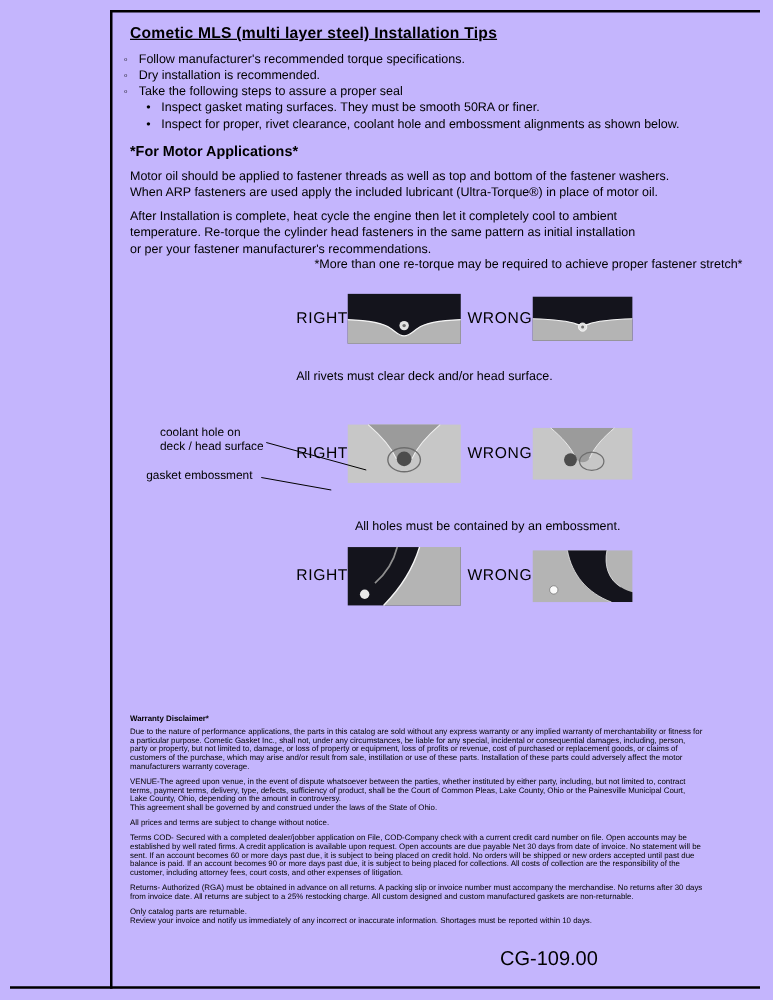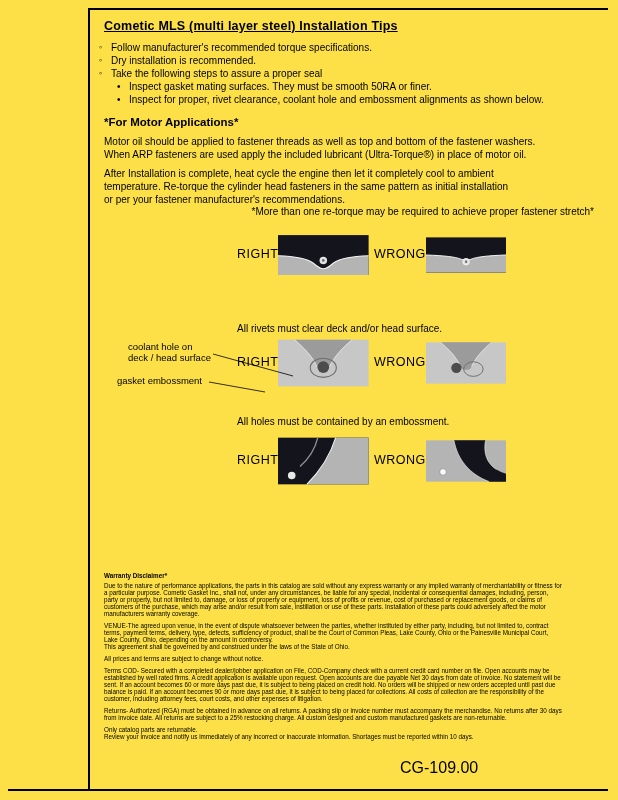--- a/index.html
+++ b/index.html
@@ -1,18 +1,18 @@
 <!DOCTYPE html>
 <html><head>
 <meta charset="utf-8">
 <style>
   * { margin:0; padding:0; box-sizing:border-box; }
   html,body { background:#ffffff; }
   body { font-family:"Liberation Sans", sans-serif; color:#000; }
-  .page { position:relative; width:618px; height:800px; background:#fde047; overflow:hidden; }
+  .page { position:relative; width:618px; height:800px; background:#c4b5fd; overflow:hidden; }
 
   
   .frame-top    { position:absolute; left:88px; top:8px;  width:520px; border-top:2px solid #000; }
   .frame-left   { position:absolute; left:88px; top:8px;  height:783px; border-left:2px solid #000; }
   .frame-bottom { position:absolute; left:8px;  top:789px; width:600px; border-top:2px solid #000; }
 
   .title { position:absolute; left:104px; top:19px; font-size:12.5px; font-weight:bold;
            text-decoration:underline; letter-spacing:0.2px; }
 
   .tips { position:absolute; left:99px; top:41px; width:475px; font-size:10px; line-height:13px; }
@@ -29,22 +29,22 @@
 
   
   .drow { position:absolute; display:flex; gap:5px; }
   .drow.r1 { left:237px; top:226px; }
   .drow.r2 { left:237px; top:329px; }
   .drow.r3 { left:237px; top:427px; }
   .dcol { width:132px; display:flex; flex-direction:row; align-items:center; }
   .dhead { font-size:12.5px; letter-spacing:0.5px; height:16px; }
   .dimg { display:block; }
   .dcaption { position:absolute; left:237px; font-size:10px; line-height:12.5px; white-space:pre-line; }
-  .dcaption.c1 { top:296px;margin-top:27px; }
-  .dcaption.c2 { top:416px; }
+  .dcaption.c1 { top:296px; }
+  .dcaption.c2 { top:416px;margin-left:47px; }
   .dcaption.c3 { top:515px; }
 
   .callout { position:absolute; font-size:9.5px; line-height:10.5px; white-space:pre-line; }
   .callout.co1 { left:128px; top:342px; }
   .callout.co2 { left:117px; top:376px; }
   .connectors { position:absolute; left:203px; top:348px; overflow:visible; }
 
   .disclaimer { position:absolute; left:104px; top:572px; width:458px; font-size:6.3px; line-height:7px; }
   .disclaimer .dis-head { font-weight:bold; margin-bottom:3px; }
   .disclaimer p { margin-bottom:5px; white-space:pre-line; }

